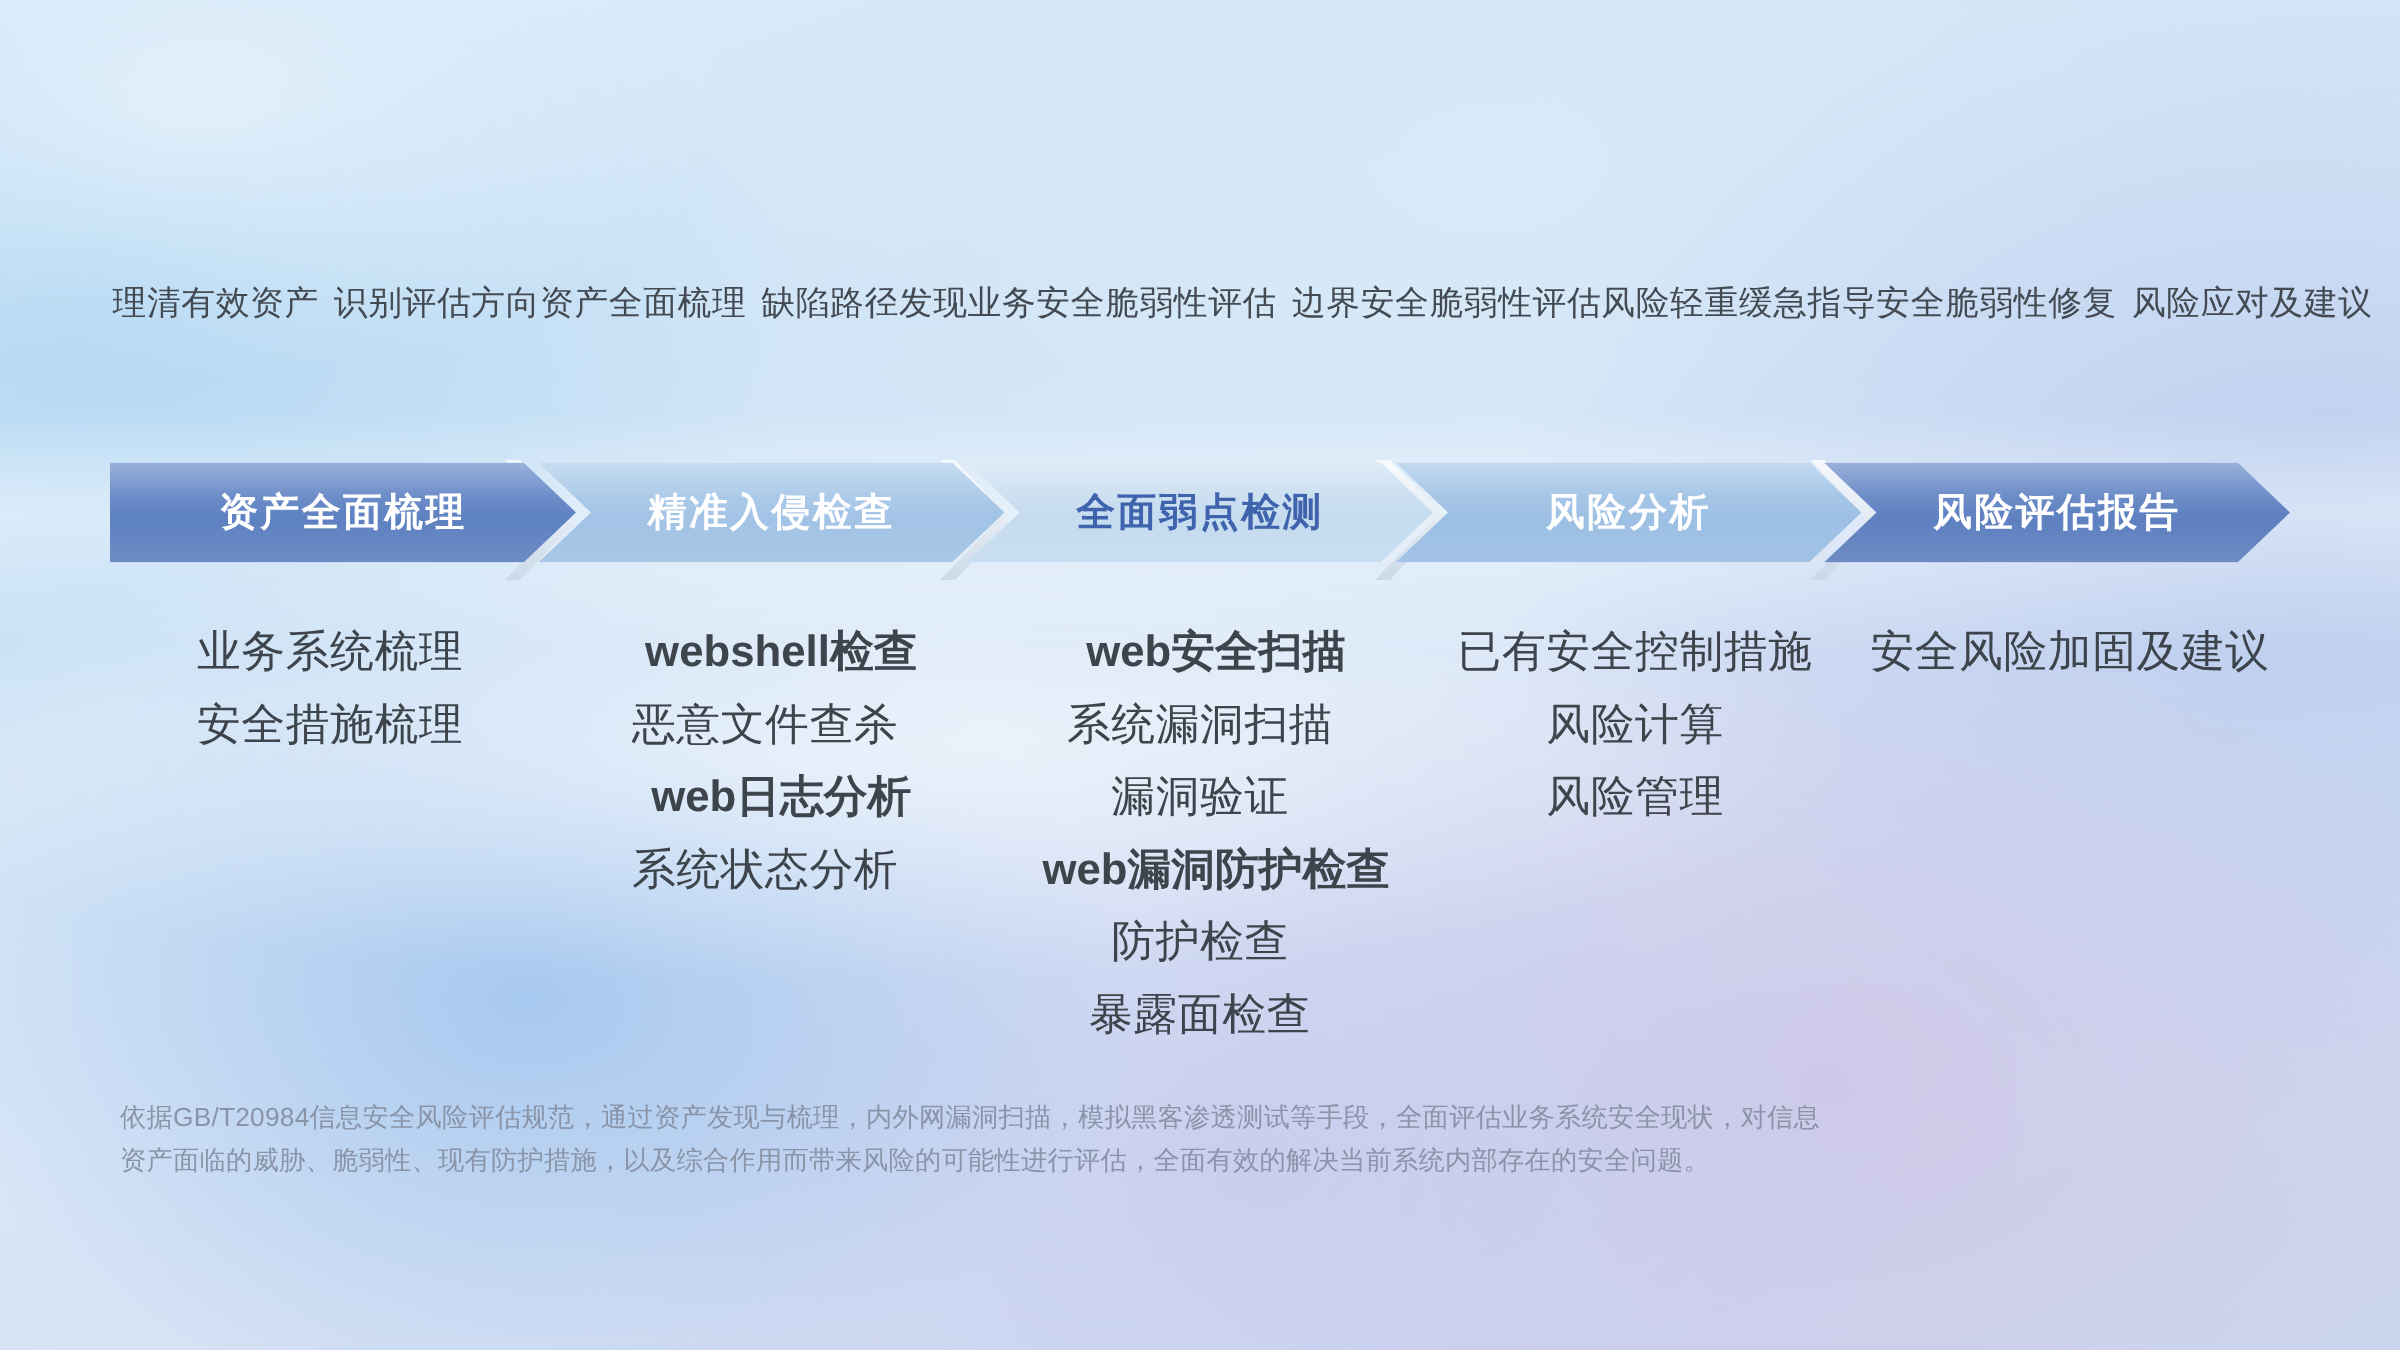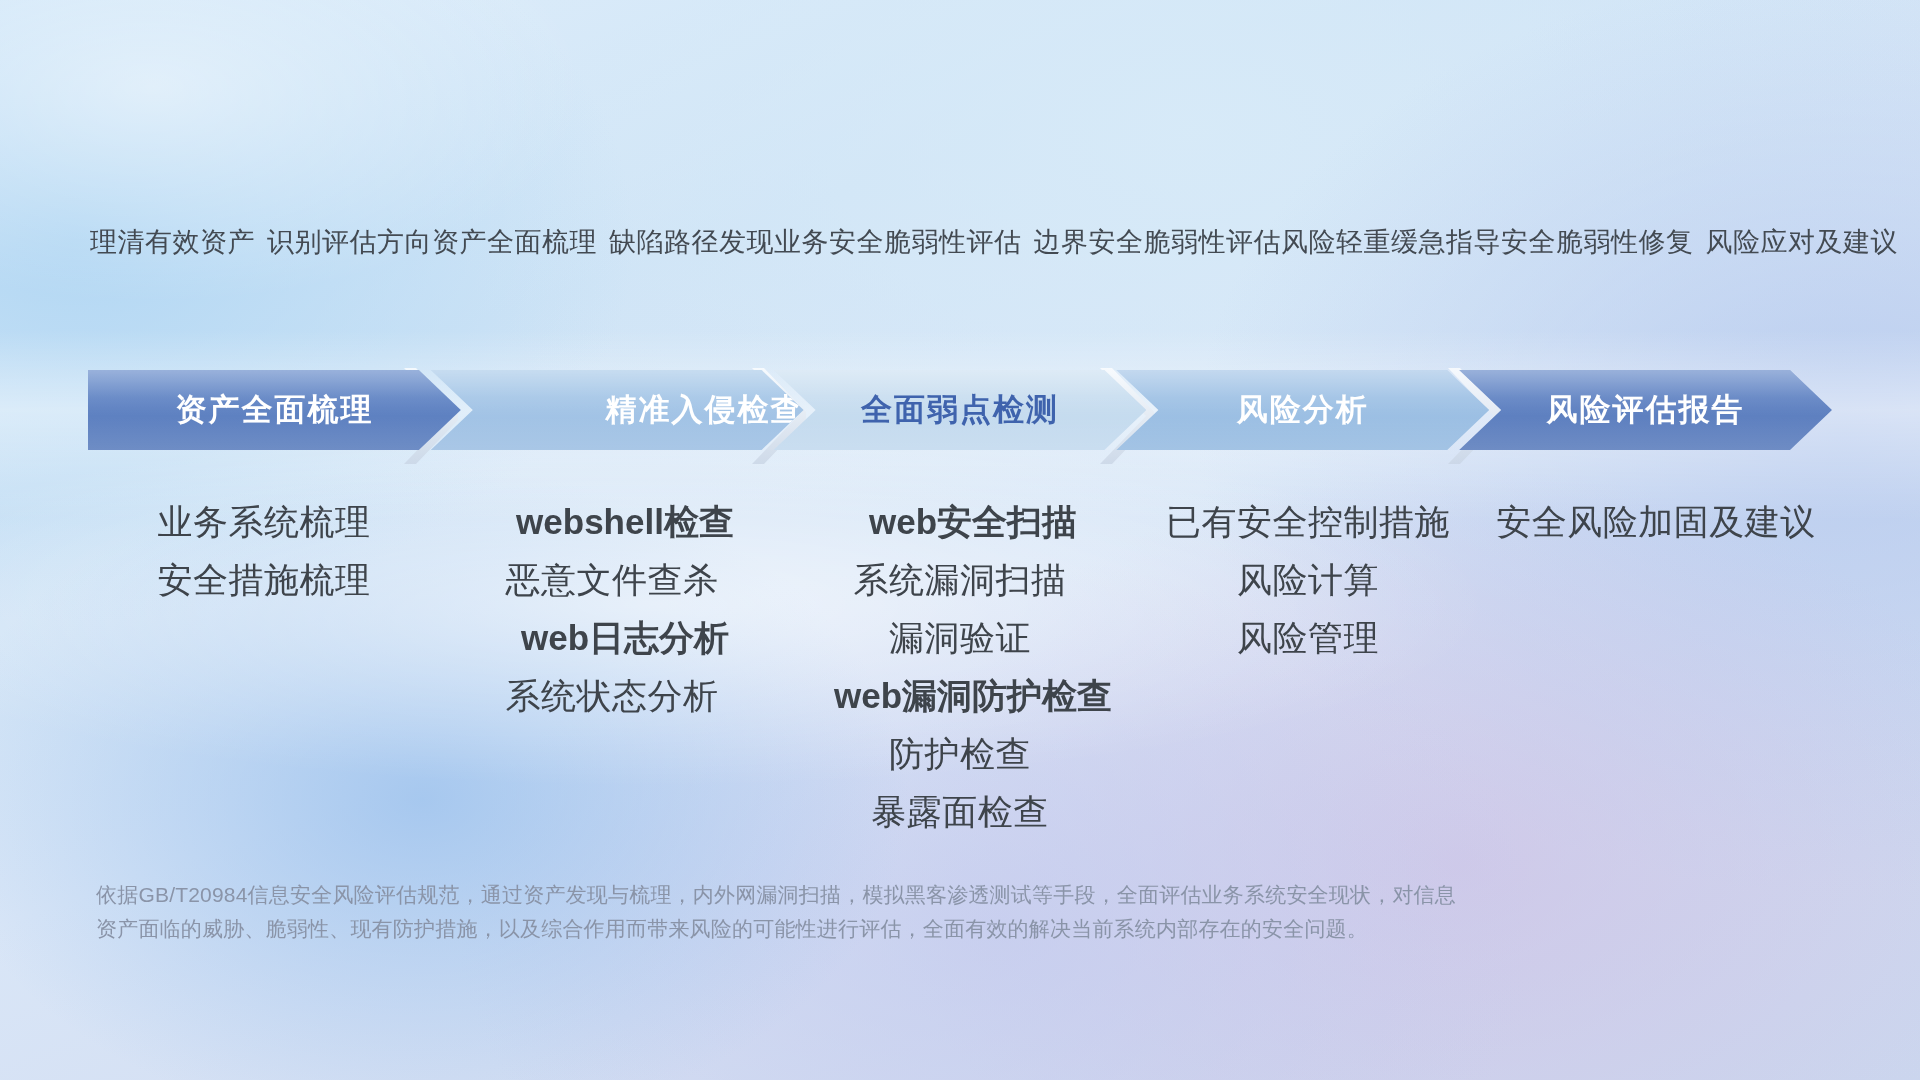--- a/index.html
+++ b/index.html
@@ -111,21 +111,21 @@
     font-size: 31px;
     font-weight: bold;
     letter-spacing: 2px;
     white-space: nowrap;
     z-index: 3;
   }
 
   .a1 { background: linear-gradient(180deg, #6d90cc 0%, #5f82c2 48%, #5a7dbd 100%); }
   .a1 .lbl { color: #ffffff; }
 
-  .a2 { background: linear-gradient(180deg, #aecdea 0%, #a3c4e6 50%, #9dbfe3 100%); justify-content: flex-end; }
+  .a2 { background: linear-gradient(180deg, #aecdea 0%, #a3c4e6 50%, #9dbfe3 100%); }
   .a2 .lbl { color: #ffffff; }
 
   .a3 { background: linear-gradient(180deg, #cfe2f2 0%, #c6dcef 50%, #c2d9ee 100%); }
   .a3 .lbl { color: #3f63ad; }
 
   .a4 { background: linear-gradient(180deg, #a9c8e8 0%, #9dc0e4 50%, #96bbe1 100%); }
   .a4 .lbl { color: #ffffff; }
 
   .a5 { background: linear-gradient(180deg, #6d8fcb 0%, #5f81c1 48%, #5a7cbc 100%); }
   .a5 .lbl { color: #ffffff; }

